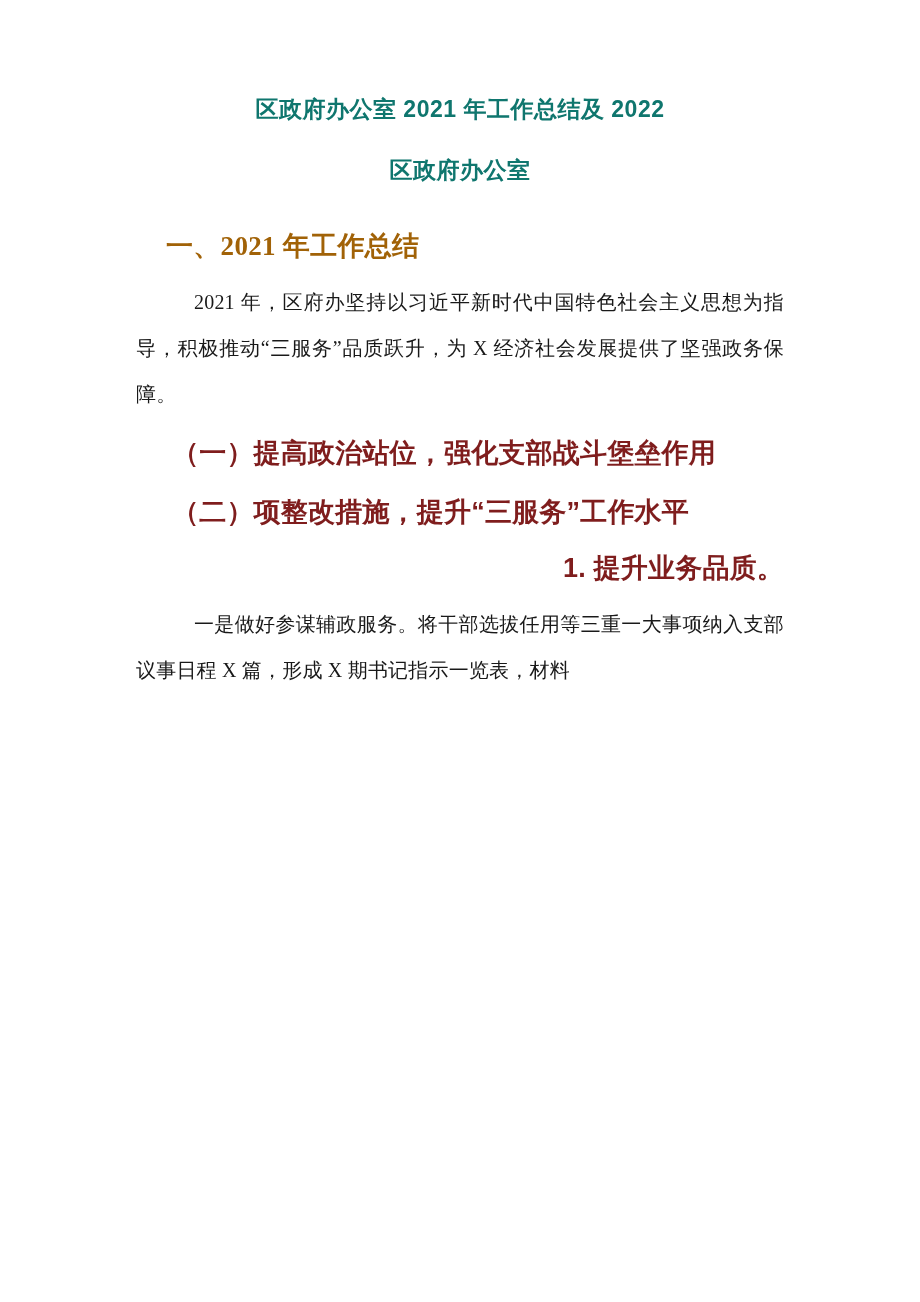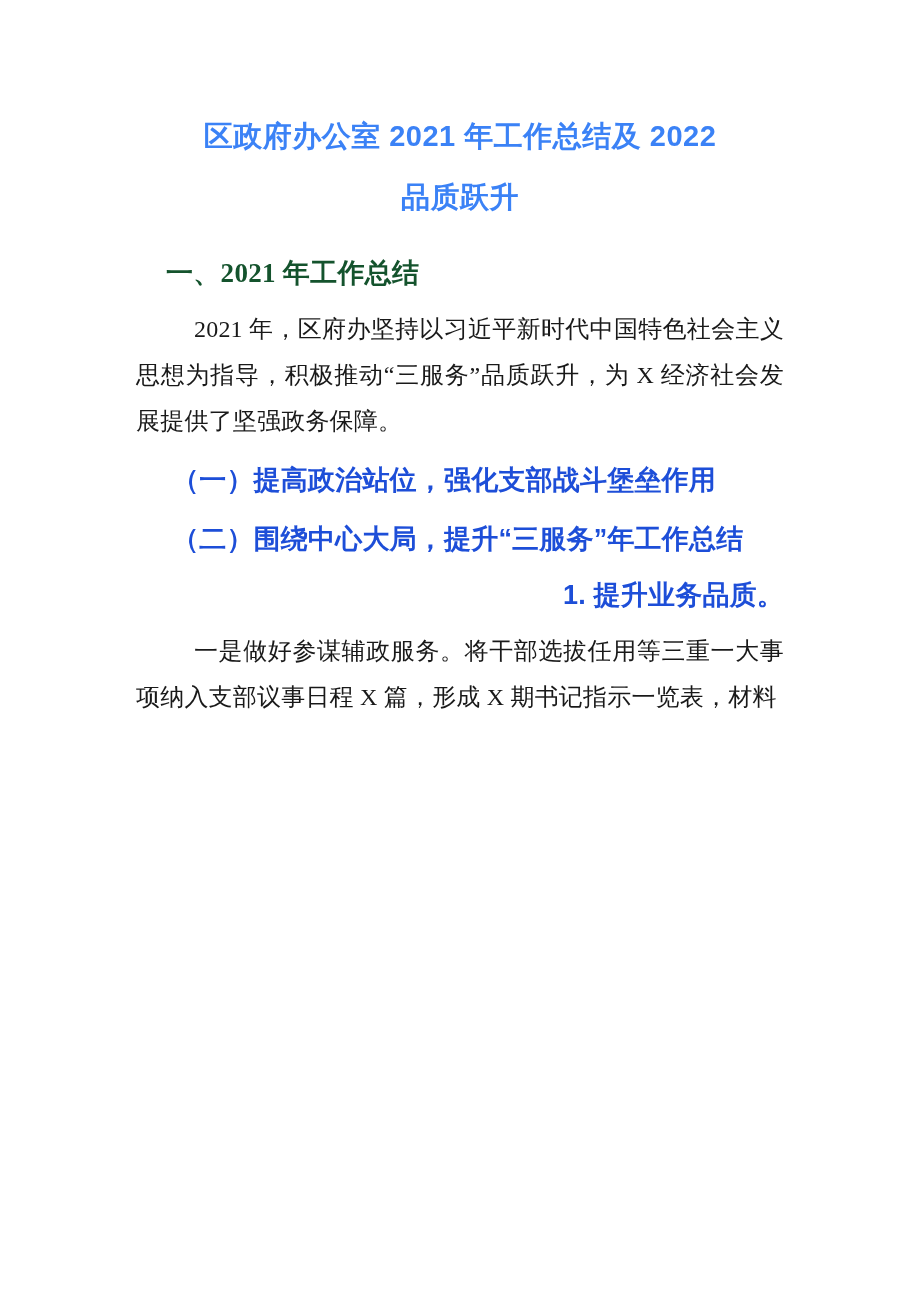--- a/index.html
+++ b/index.html
@@ -25,92 +25,92 @@
     position: absolute;
     left: 136px;
     top: 0;
     width: 648px;
   }
 
   
   .doc-title {
     font-family: "Liberation Sans", "DejaVu Sans", sans-serif;
     font-weight: bold;
-    font-size: 29px;
+    font-size: 23px;
     line-height: 61px;
-    color: #3b82f6;
+    color: #0f766e;
     text-align: center;
     letter-spacing: 0.5px;
     margin: 0;
-    padding-top: 106px;
+    padding-top: 79px;
     width: 648px;
     word-break: break-word;
   }
 
   
   .sec-heading {
     font-family: "Liberation Serif", "DejaVu Serif", serif;
     font-weight: bold;
     font-size: 27px;
     line-height: 46px;
-    color: #14532d;
+    color: #a16207;
     margin: 0;
     padding-top: 22px;
     text-indent: 30px;
     letter-spacing: 0.3px;
   }
 
   
   .sub-heading {
     font-family: "Liberation Sans", "DejaVu Sans", sans-serif;
     font-weight: bold;
     font-size: 27px;
     line-height: 46px;
-    color: #1d4ed8;
+    color: #7f1d1d;
     margin: 0;
     padding-top: 13px;
     text-indent: 36px;
     letter-spacing: 0.2px;
   }
   .sub-heading.tight {
     padding-top: 10px;
     text-align: right;
   }
 
   
   .body-par {
     font-family: "Liberation Serif", "DejaVu Serif", serif;
     font-weight: normal;
-    font-size: 24px;
+    font-size: 20px;
     line-height: 46px;
     color: #191919;
     margin: 0;
     padding-top: 10px;
     text-indent: 58px;
     text-align: justify;
     text-justify: inter-character;
     letter-spacing: 0.2px;
     word-break: break-all;
   }
 </style>
 </head>
 <body>
 
 <div class="page">
   <div class="content">
 
-    <h1 class="doc-title"><span>区政府办公室 2021 年工作总结及 2022</span><br><span>品质跃升</span></h1>
+    <h1 class="doc-title"><span>区政府办公室 2021 年工作总结及 2022</span><br><span>区政府办公室</span></h1>
 
     <h2 class="sec-heading">一、2021 年工作总结</h2>
 
     <p class="body-par">2021 年，区府办坚持以习近平新时代中国特色社会主义思想为指导，积极推动“三服务”品质跃升，为 X 经济社会发展提供了坚强政务保障。</p>
 
     <h3 class="sub-heading">（一）提高政治站位，强化支部战斗堡垒作用</h3>
 
 
-    <h3 class="sub-heading">（二）围绕中心大局，提升“三服务”年工作总结</h3>
+    <h3 class="sub-heading">（二）项整改措施，提升“三服务”工作水平</h3>
 
     <h4 class="sub-heading tight">1. 提升业务品质。</h4>
 
     <p class="body-par">一是做好参谋辅政服务。将干部选拔任用等三重一大事项纳入支部议事日程 X 篇，形成 X 期书记指示一览表，材料</p>
 
   </div>
 </div>
 
 </body></html>

